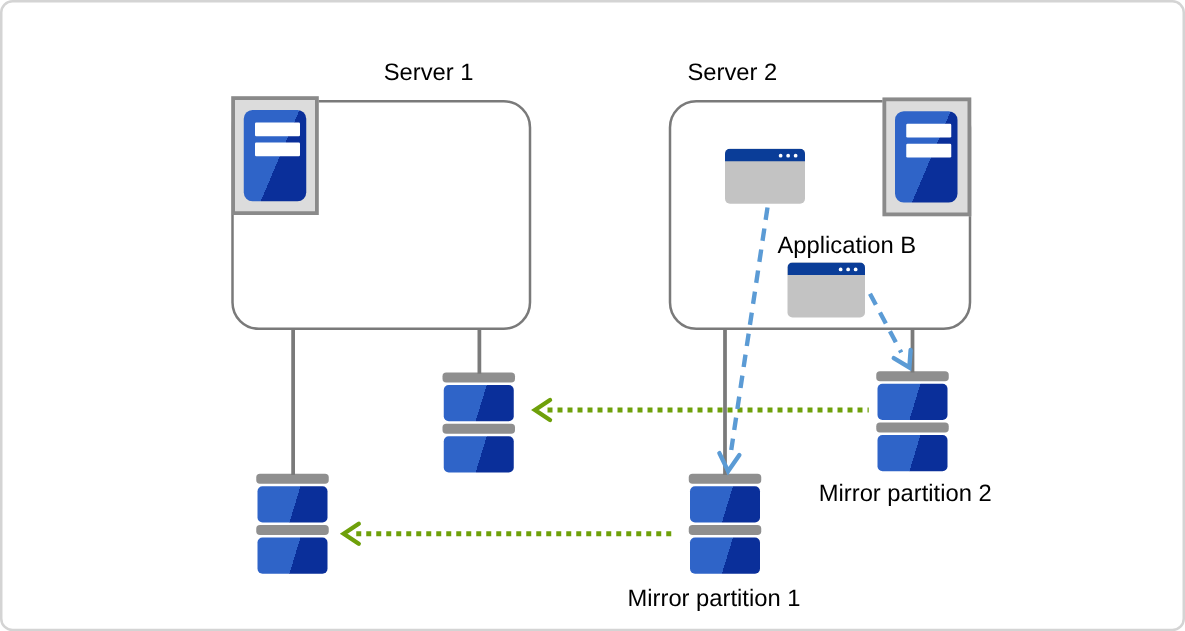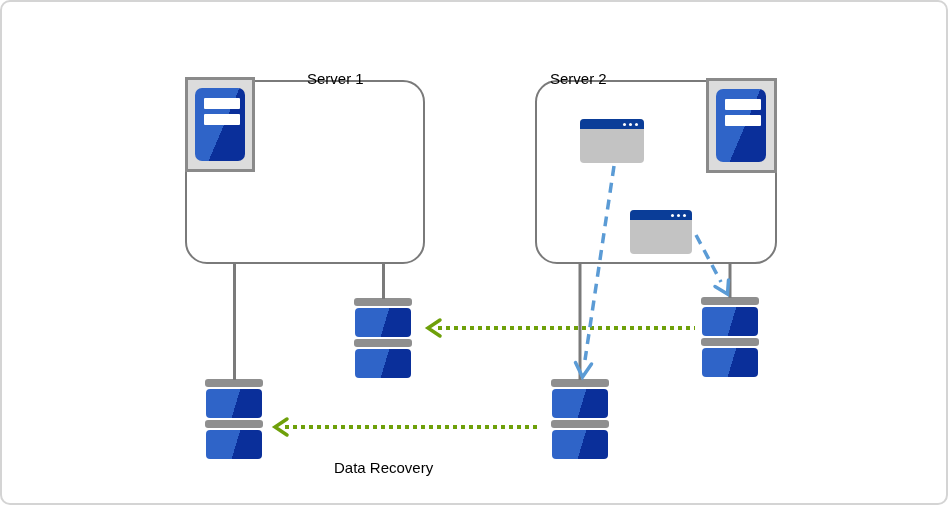--- a/index.html
+++ b/index.html
@@ -22,23 +22,22 @@
   body{font-family:"Liberation Sans",sans-serif}
   .stage{
     position:relative;width:948px;height:505px;background:#fff;
     border:2px solid var(--outer-border);border-radius:10px;overflow:hidden;
   }
   .server-box{
     position:absolute;border:2.5px solid var(--box-border);
     border-radius:22px;background:#fff;
   }
   .lbl{
-    position:absolute;font-size:15px;line-height:21px;color:var(--text-color);
+    position:absolute;font-size:19px;line-height:21px;color:var(--text-color);
     white-space:nowrap;
-    margin-top:20px;
   }
   .server-icon{
     position:absolute;background:var(--icon-frame-fill);
     border:3px solid var(--icon-frame-border);z-index:3;
   }
   .tower{
     position:absolute;left:7px;top:8px;width:50px;height:73px;border-radius:7px;
     background:linear-gradient(113deg,var(--disk-blue-light) 55%,var(--disk-blue-dark) 55%);
   }
   .tower .bar{
@@ -69,20 +68,21 @@
 <body>
 
 <div class="stage">
 
   <div class="server-box" style="left:183px;top:78px;width:240px;height:184px"></div>
   <div class="server-box" style="left:533px;top:78px;width:242px;height:184px"></div>
 
   <div class="lbl" style="left:305px;top:46px">Server 1</div>
   <div class="lbl" style="left:548px;top:46px">Server 2</div>
 
+  <div class="lbl" style="left:620px;top:184px">Application B</div>
 
   <div class="app-window" style="left:578px;top:117px;width:64px;height:44px">
     <div class="titlebar">
       <span class="dot"></span>
       <span class="dot"></span>
       <span class="dot"></span>
     </div>
   </div>
   <div class="app-window" style="left:628px;top:208px;width:62px;height:44px">
     <div class="titlebar">
@@ -123,21 +123,22 @@
     <div class="cap"></div>
     <div class="platter"></div>
   </div>
   <div class="disk" style="left:699px;top:295px">
     <div class="cap"></div>
     <div class="platter"></div>
     <div class="cap"></div>
     <div class="platter"></div>
   </div>
 
-  <div class="lbl" style="left:332px;top:435px">Data Recovery</div>
+  <div class="lbl" style="left:653px;top:383px">Mirror partition 2</div>
+  <div class="lbl" style="left:500px;top:467px">Mirror partition 1</div>
 
   <svg class="overlay" width="948" height="505" viewBox="0 0 948 505">
     <g stroke="#7a7a7a" style="stroke:var(--connector)" stroke-width="3">
       <line x1="232.5" y1="262" x2="232.5" y2="378"></line>
       <line x1="381.5" y1="262" x2="381.5" y2="297"></line>
     </g>
     <g stroke="#7a7a7a" style="stroke:var(--connector)" stroke-width="3">
       <line x1="578" y1="262" x2="578" y2="378"></line>
       <line x1="728" y1="262" x2="728" y2="296"></line>
     </g>

